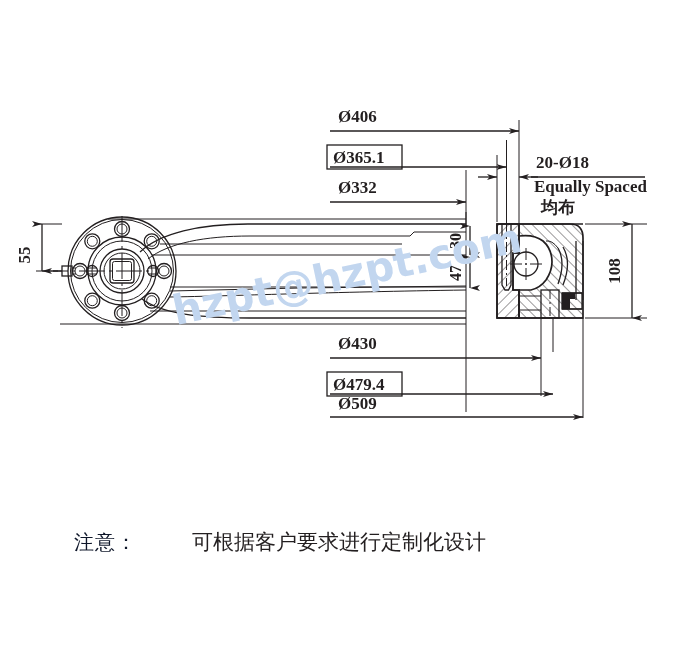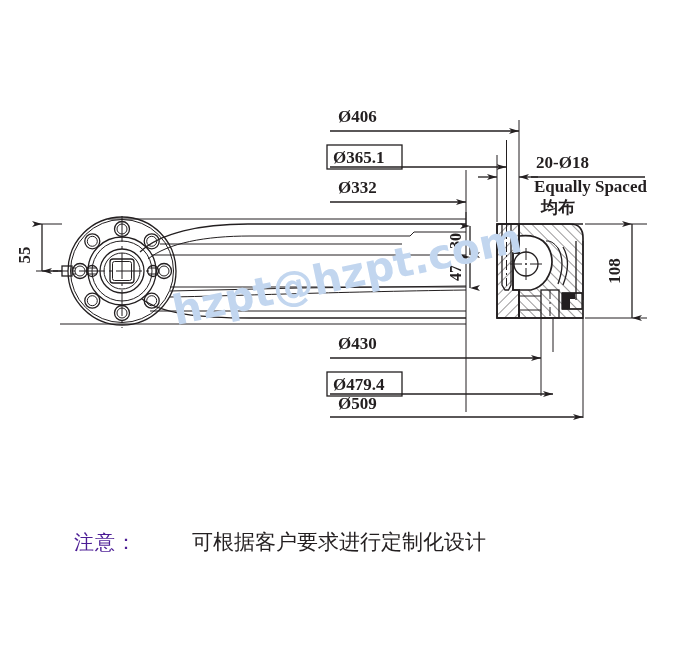--- a/index.html
+++ b/index.html
@@ -43,21 +43,21 @@
   .notice-row-cn {
     padding-left: 74px;
   }
   .notice-row-en {
     padding-left: 44px;
     margin-top: 1px;
   }
   .notice-label-cn {
     font-family: Liberation Serif, serif;
     font-size: 20px;
-    color: #4c1d95;
+    color: #0f172a;
     letter-spacing: 1px;
     width: 118px;
     display: inline-block;
   }
   .notice-text-cn {
     font-family: Liberation Sans, sans-serif;
     font-size: 21px;
     color: #231f20;
     letter-spacing: 0px;
   }

